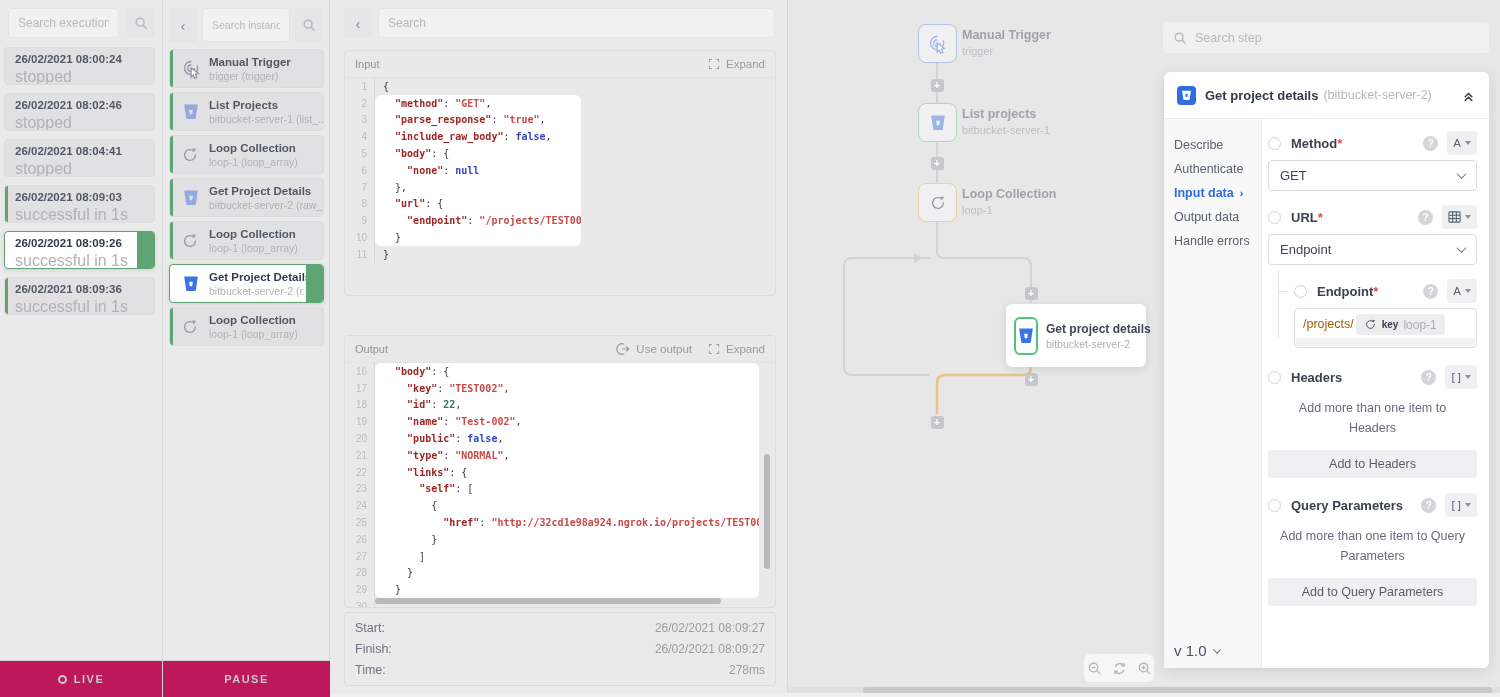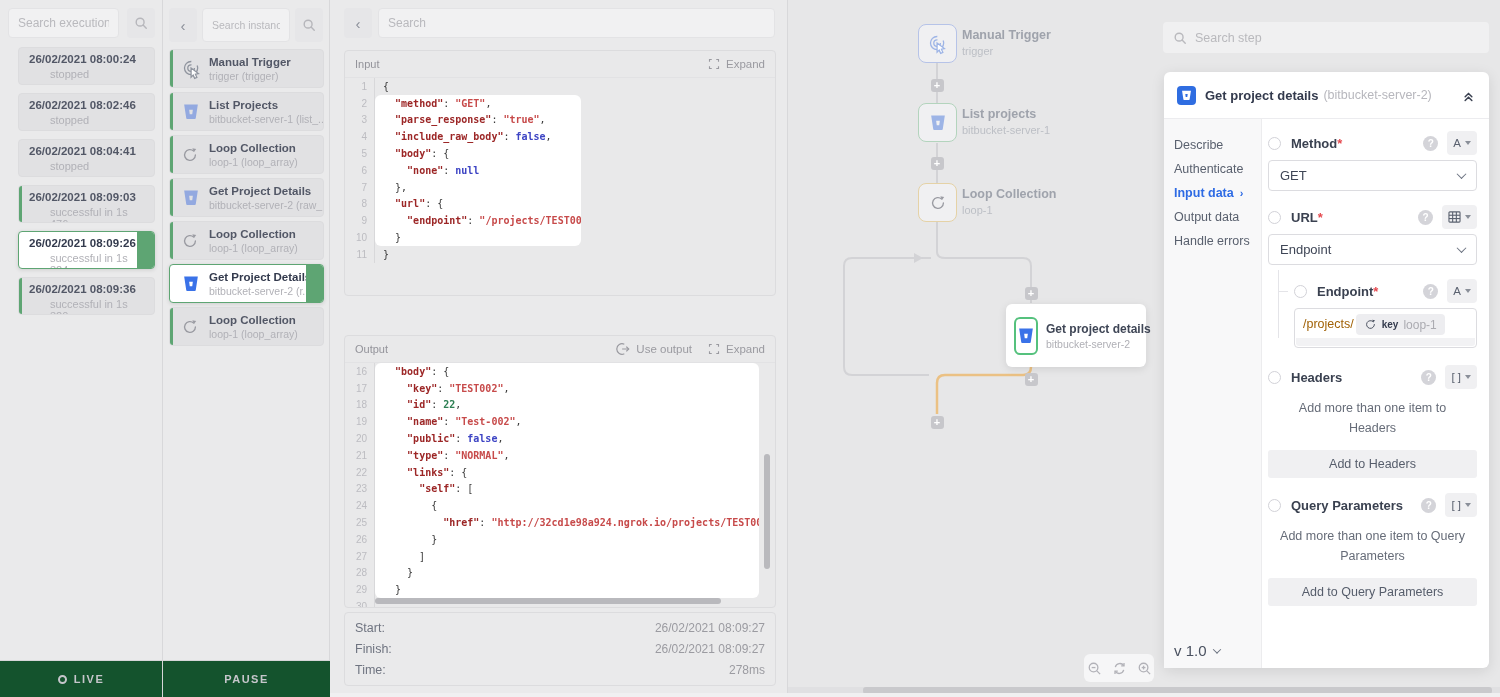--- a/index.html
+++ b/index.html
@@ -11,25 +11,25 @@
   .srch::placeholder { color:#b9b9bd; }
   .icon-btn { background:#e6e6e8; border-radius:4px; display:flex; align-items:center; justify-content:center; color:#b6b6bb; }
   .chev { font-size:15px; color:#8b8f99; line-height:1; }
   svg { display:block; }
 
   
   #col-exec { position:absolute; left:0; top:0; width:163px; height:697px; background:#eaeaeb; border-right:1px solid #d8d8da; }
   #col-exec .head { display:flex; gap:8px; padding:8px 7px 0 8px; }
   #col-exec .head input { width:111px; height:30px; }
   #col-exec .head .icon-btn { width:29px; height:30px; }
-  #exec-list { padding:9px 7px 0 18px; display:flex; flex-direction:column; gap:8px; }
+  #exec-list { padding:9px 7px 0 4px; display:flex; flex-direction:column; gap:8px; }
   .exec-card { position:relative; background:#e1e1e3; border:1px solid #dcdcde; border-radius:4px; height:38px; padding:5px 8px 0 10px; overflow:hidden; }
   .exec-card.ok::before { content:''; position:absolute; left:0; top:0; bottom:0; width:3px; background:#5ea573; }
   .exec-card .ts { font-size:11.5px; font-weight:bold; color:#525766; }
-  .exec-card .st { font-size:11px; color:#b1b1b7; margin-top:3px;margin-left:21px; }
+  .exec-card .st { font-size:16px; color:#b1b1b7; margin-top:3px; }
   .exec-card.selected { background:#fff; border-color:#5ea573; box-shadow:0 1px 4px rgba(0,0,0,.12); }
   .exec-card.selected::before { display:none; }
   .exec-card.selected .ts { color:#333a4d; }
   .gblock { position:absolute; right:0; top:0; bottom:0; width:17px; background:#5ea573; }
 
   
   #col-steps { position:absolute; left:163px; top:0; width:167px; height:697px; background:#eaeaeb; border-right:1px solid #d8d8da; }
   #col-steps .head { display:flex; gap:5px; padding:8px 6px 0 6px; align-items:stretch; }
   #col-steps .head .back { width:26px; height:34px; }
   #col-steps .head input { width:88px; height:34px; font-size:10.5px; }
@@ -38,21 +38,21 @@
   .step-card { position:relative; background:#e1e1e3; border:1px solid #dcdcde; border-radius:4px; height:39px; display:flex; align-items:center; gap:8px; padding:0 6px 0 11px; overflow:hidden; }
   .step-card::before { content:''; position:absolute; left:0; top:0; bottom:0; width:3px; background:#5ea573; }
   .step-card .sicon { width:20px; flex:0 0 20px; }
   .step-card .tt { font-size:11.5px; font-weight:bold; color:#525766; white-space:nowrap; }
   .step-card .sb { font-size:10.5px; color:#b1b1b7; margin-top:2px; white-space:nowrap; }
   .step-card.selected { background:#fff; border-color:#5ea573; box-shadow:0 1px 4px rgba(0,0,0,.12); }
   .step-card.selected::before { display:none; }
   .step-card.selected .tt { color:#333a4d; }
 
   
-  #left-footer { position:absolute; left:0; top:660px; width:330px; height:37px; background:#14532d; border-top:1px solid #d6d6d8; display:flex; z-index:3; }
+  #left-footer { position:absolute; left:0; top:660px; width:330px; height:37px; background:#be185d; border-top:1px solid #d6d6d8; display:flex; z-index:3; }
   #left-footer .cell { display:flex; align-items:center; justify-content:center; gap:7px; font-size:11px; letter-spacing:1.5px; color:#c6c6cb; font-weight:bold; }
   #left-footer .cell.c1 { width:163px; border-right:1px solid #d6d6d8; }
   #left-footer .cell.c2 { width:167px; }
   .ring { width:9px; height:9px; border:2px solid #c6c6cb; border-radius:50%; }
 
   
   #col-debug { position:absolute; left:330px; top:0; width:458px; height:697px; background:#eaeaeb; border-right:1px solid #d8d8da; }
   #col-debug .dhead { position:absolute; left:14px; top:8px; right:12px; display:flex; gap:6px; }
   #col-debug .dhead .back { width:28px; height:30px; }
   #col-debug .dhead input { flex:1; height:30px; }

